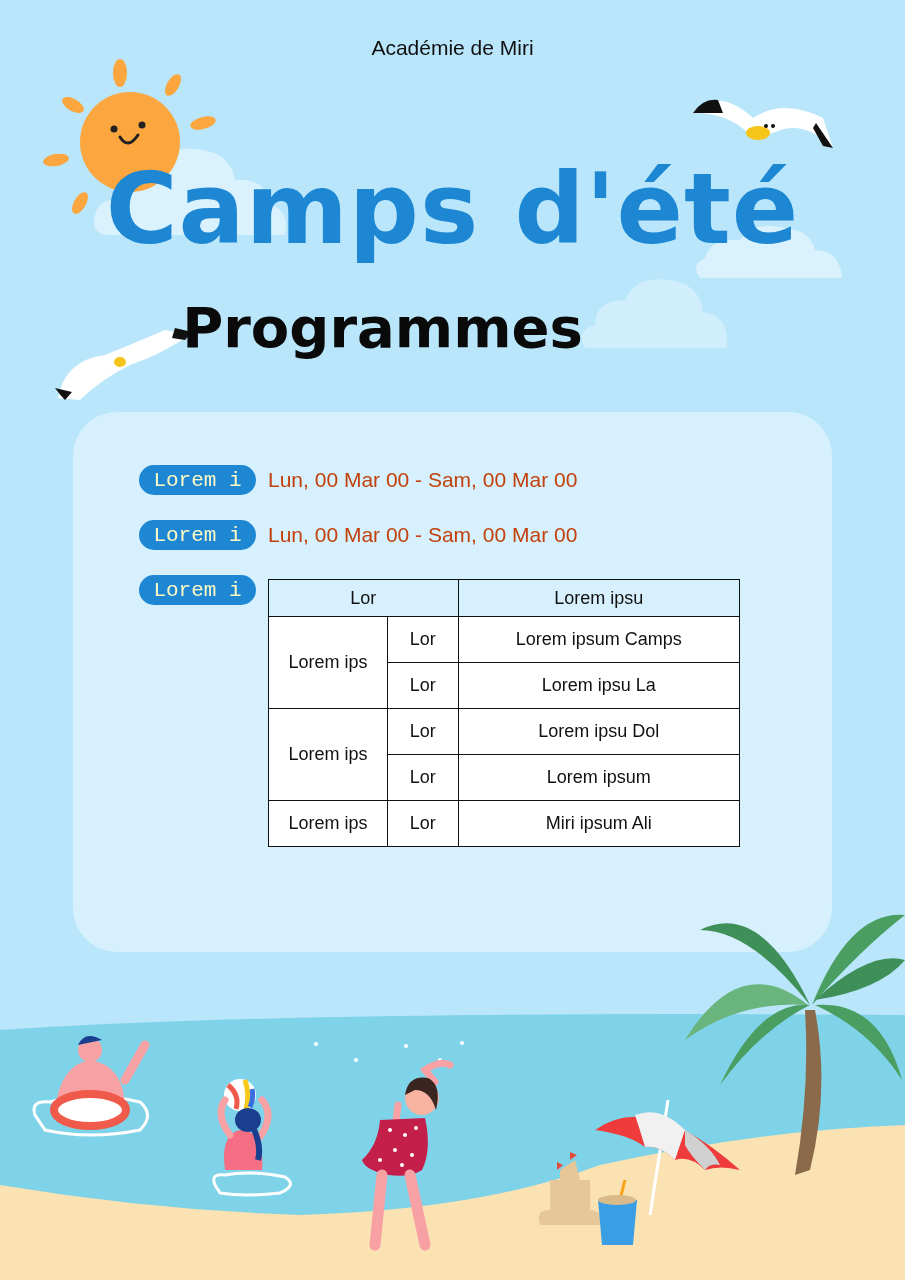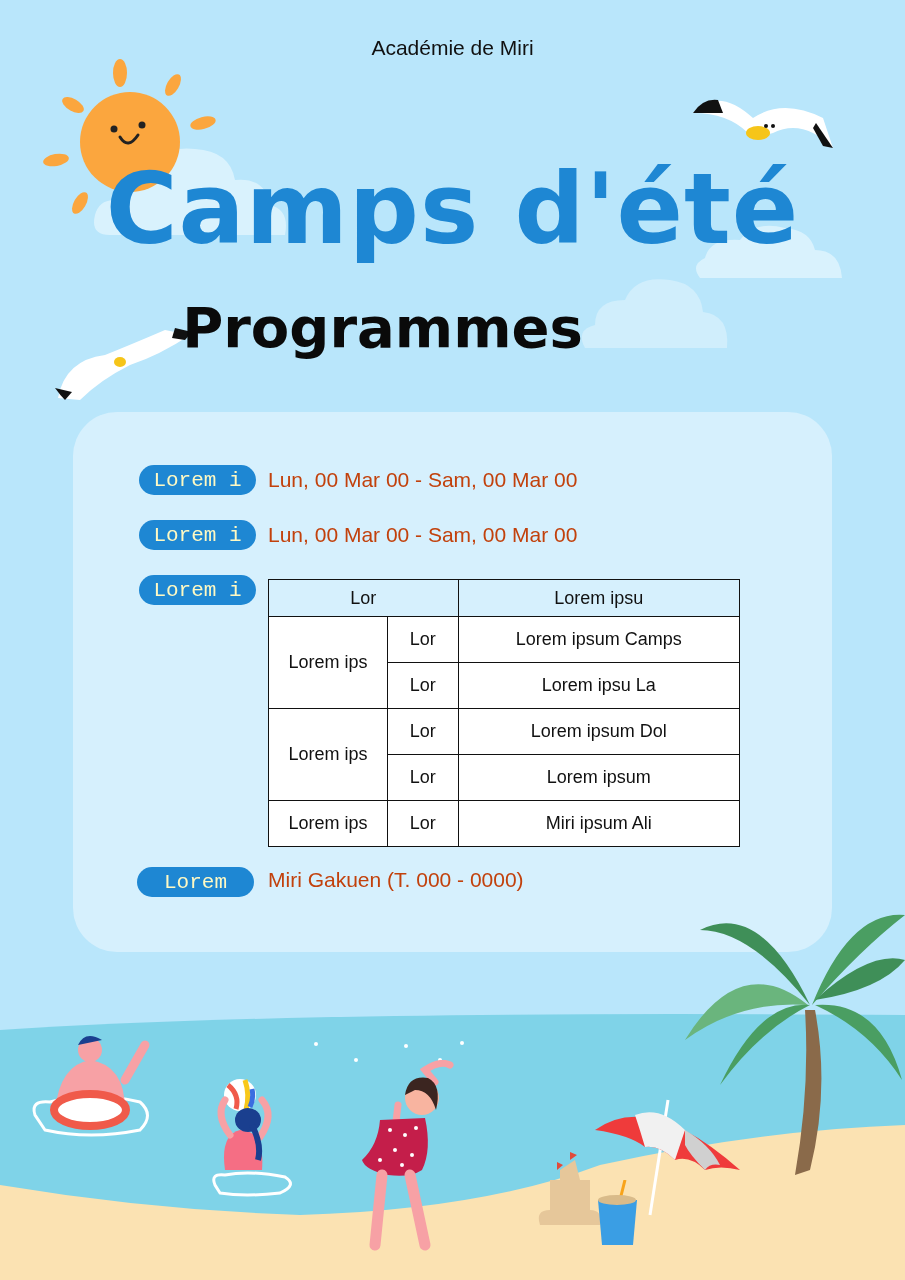--- a/index.html
+++ b/index.html
@@ -129,38 +129,34 @@
       <td>Lor</td>
       <td>Lorem ipsum Camps</td>
     </tr>
     <tr>
       <td>Lor</td>
       <td>Lorem ipsu La</td>
     </tr>
     <tr>
       <td rowspan="2">Lorem ips</td>
       <td>Lor</td>
-      <td>Lorem ipsum Dol</td>
+      <td>Lorem ipsu Dol</td>
     </tr>
     <tr>
       <td>Lor</td>
       <td>Lorem ipsum</td>
     </tr>
     <tr>
       <td>Lorem ips</td>
       <td>Lor</td>
       <td>Miri ipsum Ali</td>
     </tr>
   </tbody>
     </table>
 
-  <div class="row" style="top:867px;left:137px">
-    <div class="pill" style="width:117px">Lorem</div>
-    <div class="row-text" style="margin-left:14px;margin-top:-4px">Miri Gakuen (T. 000 - 0000)</div>
-  </div>
 
   <svg class="sea" viewBox="0 0 905 280">
     <path d="M0 30 Q300 10 905 15 L905 280 L0 280 Z" fill="#7fd3e8"></path>
     <path d="M0 185 Q150 210 300 215 Q480 210 600 165 Q760 130 905 125 L905 280 L0 280 Z" fill="#fbe2b2"></path>
     <circle cx="316" cy="44" r="2" fill="#fff"></circle>
       <circle cx="406" cy="46" r="2" fill="#fff"></circle>
     <circle cx="462" cy="43" r="2" fill="#fff"></circle>
       <circle cx="440" cy="60" r="2" fill="#fff"></circle>
       <circle cx="356" cy="60" r="2" fill="#fff"></circle>
   </svg>

